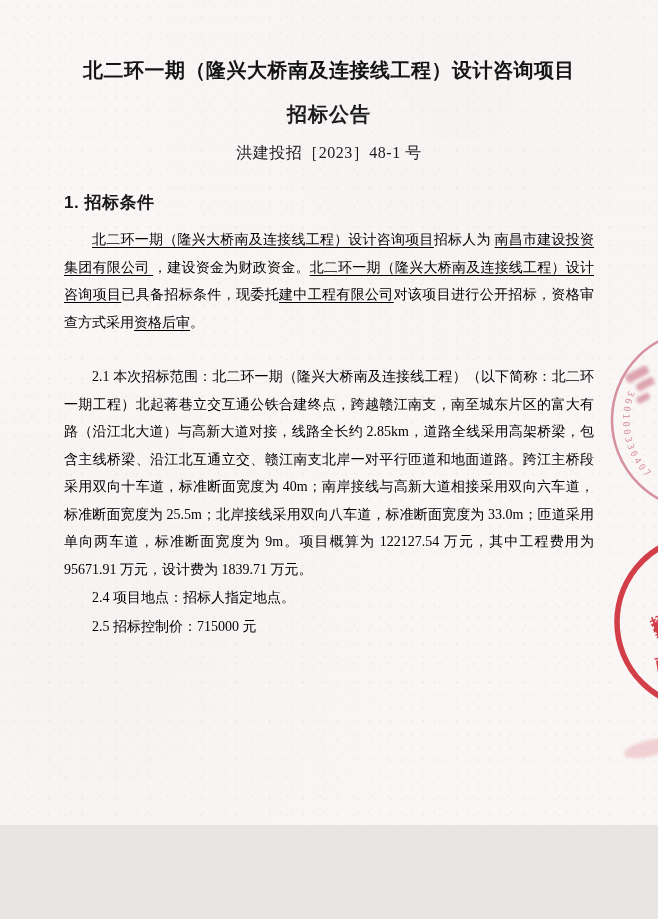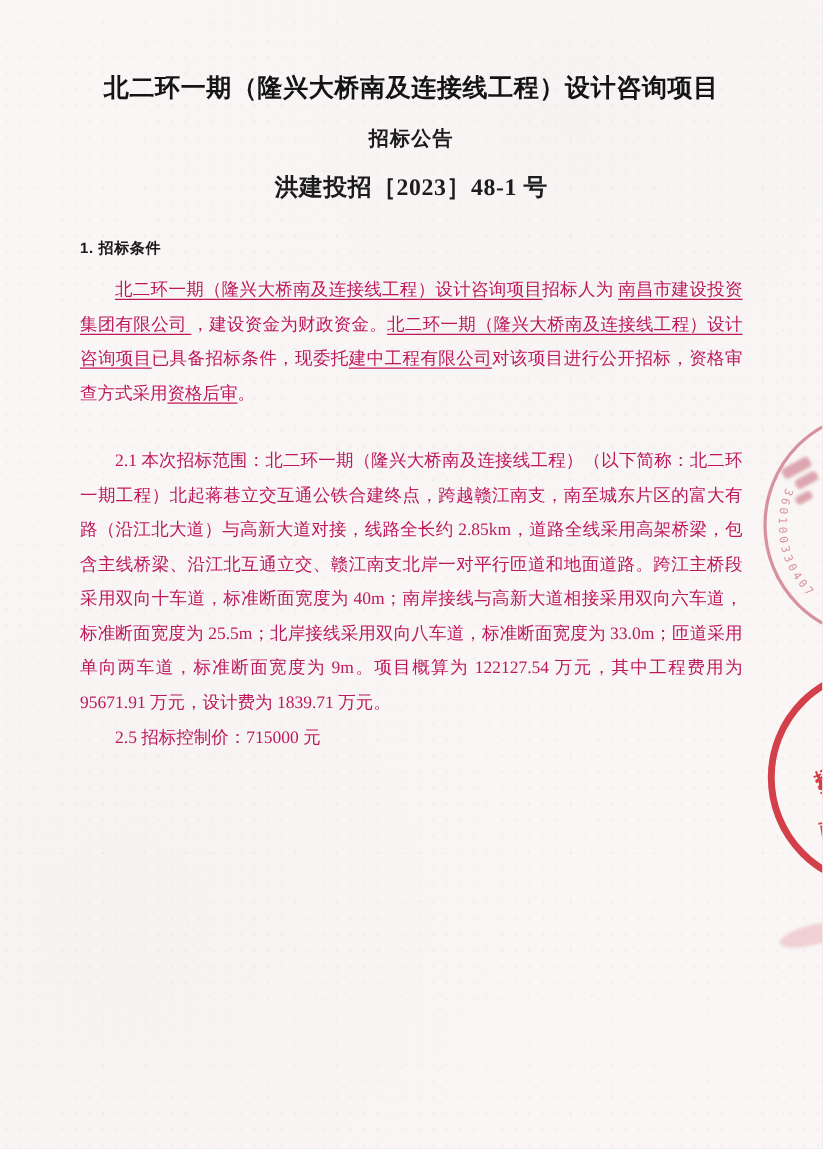--- a/index.html
+++ b/index.html
@@ -1,18 +1,18 @@
 <!DOCTYPE html>
 <html><head>
 <meta charset="utf-8">
 <style>
   html,body{margin:0;padding:0;background:#e8e6e4;}
   .page{
     position:relative;
-    width:658px;height:919px;
+    width:658px;height:825px;
     margin:0 auto;
     background:#f9f6f5;
     overflow:hidden;
     font-family:"Liberation Serif","DejaVu Serif",serif;
     color:#1c1c1e;
   }
   
   .page::before{
     content:"";position:absolute;inset:0;pointer-events:none;
     background-image:
@@ -21,35 +21,35 @@
       radial-gradient(circle at 70% 10%, rgba(0,0,0,0.012), transparent 45%),
       radial-gradient(circle at 15% 80%, rgba(90,70,90,0.02), transparent 40%);
     background-size:11px 13px,17px 19px,100% 100%,100% 100%;
     background-position:0 0,6px 8px,0 0,0 0;
   }
   header{position:relative;padding-top:57px;text-align:center;}
   .doc-title{
     margin:0;font-size:20px;font-weight:700;letter-spacing:0.5px;
     color:#141416;
   }
-  .doc-subtitle{margin-top:17px;font-size:16px;font-weight:700;letter-spacing:1px;}
-  .doc-number{margin-top:15px;font-size:19px;font-weight:700;letter-spacing:0.5px;}
+  .doc-subtitle{margin-top:17px;font-size:20px;font-weight:700;letter-spacing:1px;}
+  .doc-number{margin-top:15px;font-size:16px;font-weight:400;letter-spacing:0.5px;}
   main{position:relative;width:530px;margin:0 auto;}
   .section{margin-top:27px;}
   .section-heading{
     margin:0 0 12px 0;
     font-family:"Liberation Sans","DejaVu Sans",sans-serif;
-    font-size:12px;font-weight:700;color:#18181a;letter-spacing:0.5px;
+    font-size:17px;font-weight:700;color:#18181a;letter-spacing:0.5px;
   }
   .para{
     margin:0;
     font-size:14px;line-height:27.5px;
     text-align:justify;
     text-indent:2em;
-    color:#be185d;
+    color:#000000;
   }
   .para u{text-underline-offset:3px;text-decoration-thickness:1px;}
   .para + .para{margin-top:1px;}
   .stamps{position:absolute;top:0;left:0;pointer-events:none;}
 </style>
 </head>
 <body>
 
 <div class="page">
 
@@ -60,20 +60,21 @@
   </header>
 
   <main>
     <section class="section">
       <h2 class="section-heading">1. 招标条件</h2>
       <p class="para"><u>北二环一期（隆兴大桥南及连接线工程）设计咨询项目</u><span>招标人为 </span><u>南昌市建设投资集团有限公司 </u><span>，建设资金为财政资金。</span><u>北二环一期（隆兴大桥南及连接线工程）设计咨询项目</u><span>已具备招标条件，现委托</span><u>建中工程有限公司</u><span>对该项目进行公开招标，资格审查方式采用</span><u>资格后审</u><span>。</span></p>
     </section>
 
     <section class="section">
       <p class="para"><span>2.1 本次招标范围：北二环一期（隆兴大桥南及连接线工程）（以下简称：北二环一期工程）北起蒋巷立交互通公铁合建终点，跨越赣江南支，南至城东片区的富大有路（沿江北大道）与高新大道对接，线路全长约 2.85km，道路全线采用高架桥梁，包含主线桥梁、沿江北互通立交、赣江南支北岸一对平行匝道和地面道路。跨江主桥段采用双向十车道，标准断面宽度为 40m；南岸接线与高新大道相接采用双向六车道，标准断面宽度为 25.5m；北岸接线采用双向八车道，标准断面宽度为 33.0m；匝道采用单向两车道，标准断面宽度为 9m。项目概算为 122127.54 万元，其中工程费用为 95671.91 万元，设计费为 1839.71 万元。</span></p>
+      <p class="para"><span>2.4 项目地点：招标人指定地点。</span></p>
       <p class="para"><span>2.5 招标控制价：715000 元</span></p>
     </section>
   </main>
 
   <svg class="stamps" width="658" height="919" viewBox="0 0 658 919">
     <defs>
       <filter id="soft" x="-20%" y="-20%" width="140%" height="140%">
         <feGaussianBlur stdDeviation="0.55"></feGaussianBlur>
       </filter>
       <filter id="softer" x="-40%" y="-40%" width="180%" height="180%">

